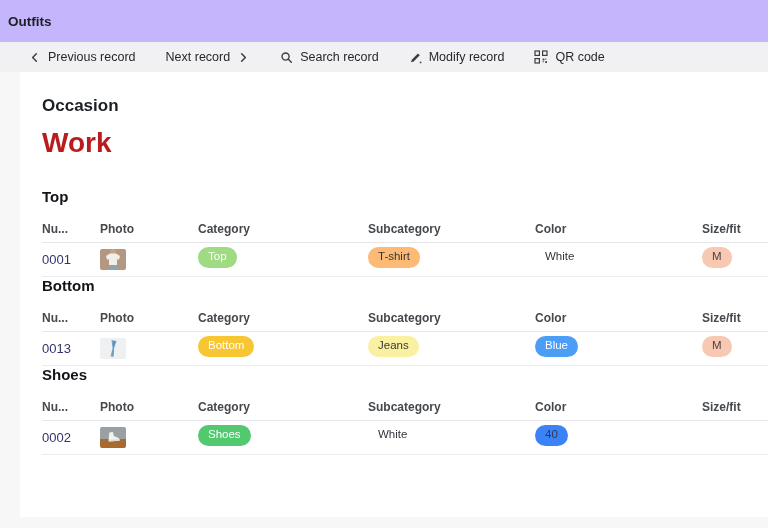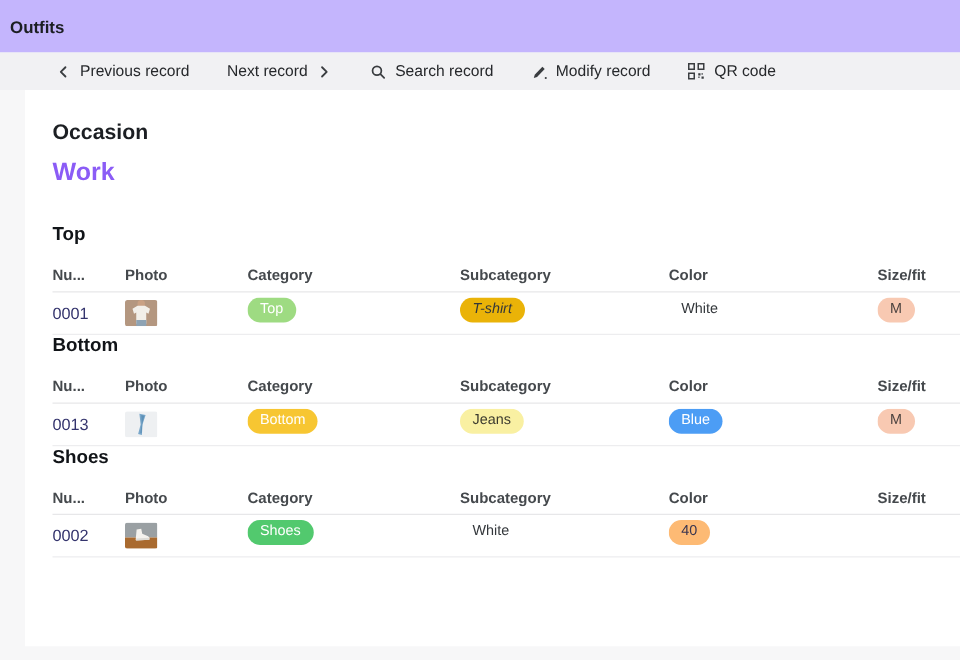--- a/index.html
+++ b/index.html
@@ -21,21 +21,21 @@
     font-size: 13.5px;
     font-weight: 700;
     color: #1c1f23;
   }
   
   .toolbar {
     height: 30px;
     background: #f1f1f3;
     display: flex;
     align-items: center;
-    padding: 0 44px;
+    padding: 0 28px;
     gap: 30px;
   }
   .tool-btn {
     display: inline-flex;
     align-items: center;
     gap: 7px;
     border: none;
     background: transparent;
     font-family: "Liberation Sans", sans-serif;
     font-size: 12.5px;
@@ -55,23 +55,23 @@
     padding: 24px 0 0 22px;
     overflow: hidden;
   }
   .field-label {
     font-size: 17px;
     font-weight: 700;
     color: #1c1f23;
     margin-bottom: 11px;
   }
   .record-value {
-    font-size: 20px;
-    font-weight: 700;
-    color: #8b5cf6;
+    font-size: 28px;
+    font-weight: 700;
+    color: #b91c1c;
     margin-bottom: 29px;
   }
   .section { }
   .section-title {
     font-size: 15px;
     font-weight: 700;
     color: #111418;
     margin-bottom: 10px;
   }
   .table { width: 790px; }
@@ -202,21 +202,21 @@
               <span class="photo-thumb">
                 <svg width="26" height="21" viewBox="0 0 26 21">
                     <rect width="26" height="21" fill="#b49780"></rect>
                     <circle cx="13" cy="3" r="3" fill="#c9a184"></circle>
                     <path d="M6 7 L10 4.5 H16 L20 7 L18.8 11 L17 10 L17 19 H9 L9 10 L7.2 11 Z" fill="#f2efe9"></path>
                     <rect x="9" y="16" width="8" height="5" fill="#8ea3b4"></rect>
                   </svg>
               </span>
             </span>
             <span class="cell col-cat"><span class="pill" style="background: rgb(158, 219, 130); color: rgb(255, 255, 255);">Top</span></span>
-            <span class="cell col-sub"><span class="pill" style="background: #eab308; color: rgb(51, 55, 59); font-style: italic;">T-shirt</span></span>
+            <span class="cell col-sub"><span class="pill" style="background: #fdba74; color: rgb(51, 55, 59);">T-shirt</span></span>
             <span class="cell col-col"><span class="pill" style="background: transparent; color: rgb(51, 55, 59);">White</span></span>
             <span class="cell col-size"><span class="pill" style="background: rgb(248, 201, 178); color: rgb(77, 67, 64);">M</span></span>
           </div>
         </div>
       </section>
 
       <section class="section">
         <h2 class="section-title">Bottom</h2>
         <div class="table">
           <div class="thead">
@@ -264,20 +264,20 @@
                 <svg width="26" height="21" viewBox="0 0 26 21">
                     <rect width="26" height="12" fill="#9aa0a3"></rect>
                     <rect y="12" width="26" height="9" fill="#a96a2f"></rect>
                     <path d="M8.5 14 L9.3 5.5 L13 5 L13.8 9 L18.5 11 Q20.2 12 19.5 13.8 L9 14.4 Z" fill="#f4f2ee"></path>
                     <path d="M8.8 12.7 L19.6 12.2 L19.5 13.8 L9 14.4 Z" fill="#dddbd6"></path>
                   </svg>
               </span>
             </span>
             <span class="cell col-cat"><span class="pill" style="background: rgb(82, 201, 110); color: rgb(255, 255, 255);">Shoes</span></span>
             <span class="cell col-col"><span class="pill" style="background: transparent; color: rgb(51, 55, 59);">White</span></span>
-            <span class="cell col-size"><span class="pill" style="background: #fdba74; color: rgb(58, 54, 80);">40</span></span>
+            <span class="cell col-size"><span class="pill" style="background: #3b82f6; color: rgb(58, 54, 80);">40</span></span>
           </div>
         </div>
       </section>
 
     </div>
   </main>
 </div>
 
 </body></html>

